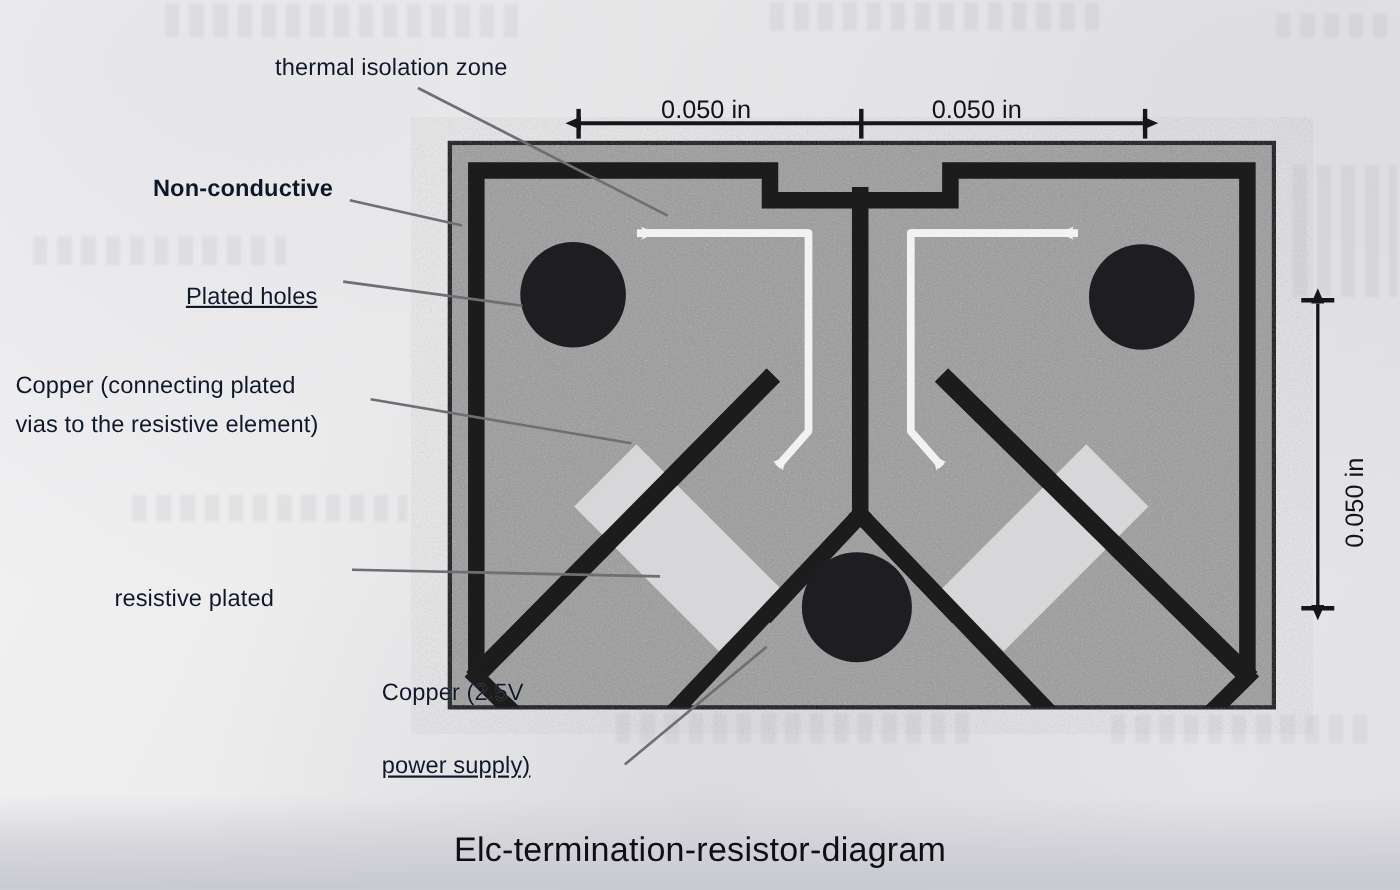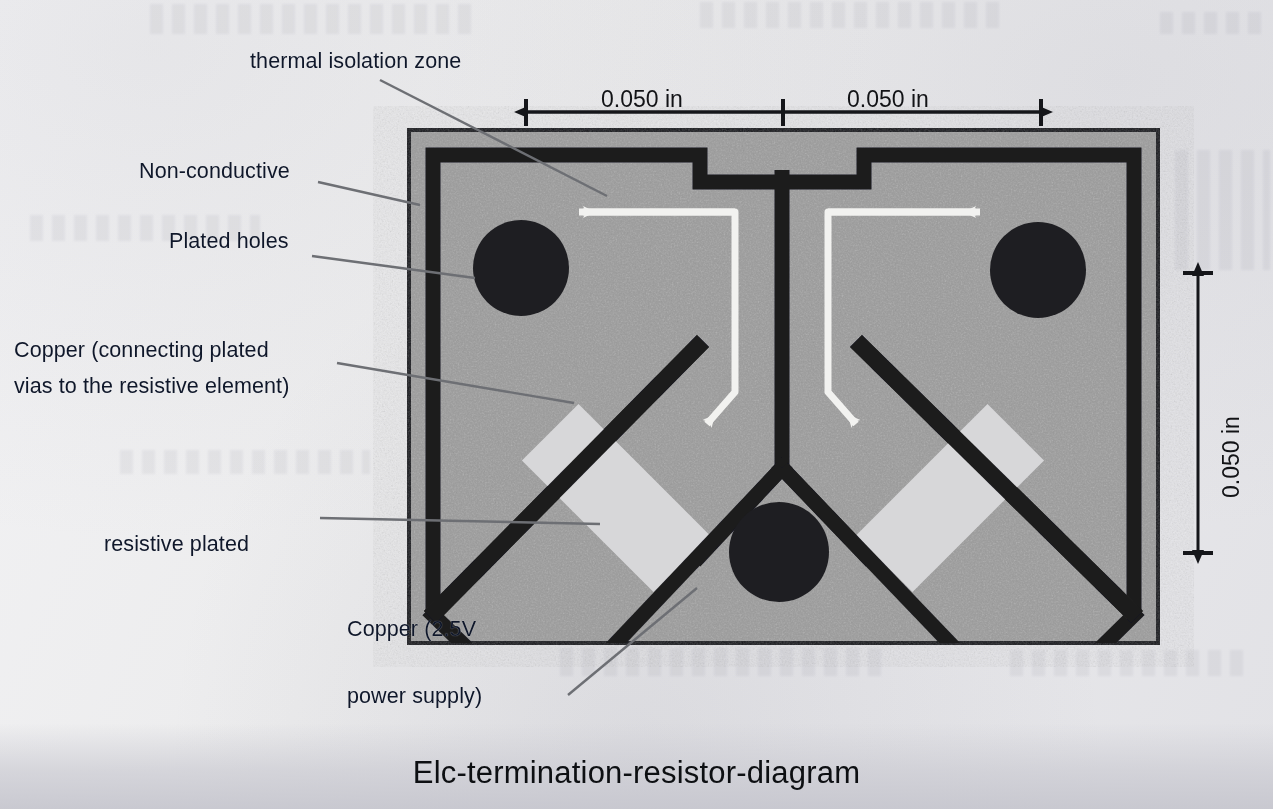--- a/index.html
+++ b/index.html
@@ -206,31 +206,31 @@
       <path d="M 318 182 L 420 205"></path>
       <path d="M 312 256 L 475 278"></path>
       <path d="M 337 363 L 574 403"></path>
       <path d="M 320 518 L 600 524"></path>
       <path d="M 568 695 L 697 588"></path>
     </g>
   </svg>
 
   <div class="lbl" style="left:250px;top:48px;">thermal isolation zone</div>
 
-  <div class="lbl" style="left:139px;top:158px;">Non-conductive</div>
-
-  <div class="lbl" style="left:169px;top:228px;">Plated holes</div>
+  <div class="lbl" style="left:139px;top:158px;font-weight:bold;">Non-conductive</div>
+
+  <div class="lbl" style="left:169px;top:256px;text-decoration:underline;">Plated holes</div>
 
   <div class="lbl" style="left:14px;top:373px;">vias to the resistive element)</div>
   <div class="lbl" style="left:14px;top:337px;">Copper (connecting plated</div>
 
   <div class="lbl" style="left:104px;top:531px;">resistive plated</div>
 
   <div class="lbl" style="left:347px;top:616px;">Copper (2.5V</div>
-  <div class="lbl" style="left:347px;top:683px;">power supply)</div>
+  <div class="lbl" style="left:347px;top:683px;text-decoration:underline;">power supply)</div>
 
   <div class="dim" style="left:601px;top:86px;">0.050 in</div>
   <div class="dim" style="left:847px;top:86px;">0.050 in</div>
   <div class="dim-vert" style="left:1218px;top:498px;">0.050 in</div>
 
   <div class="bottom-band"></div>
 
   <div class="caption" style="top:755px;">Elc-termination-resistor-diagram</div>
 </div>
 

